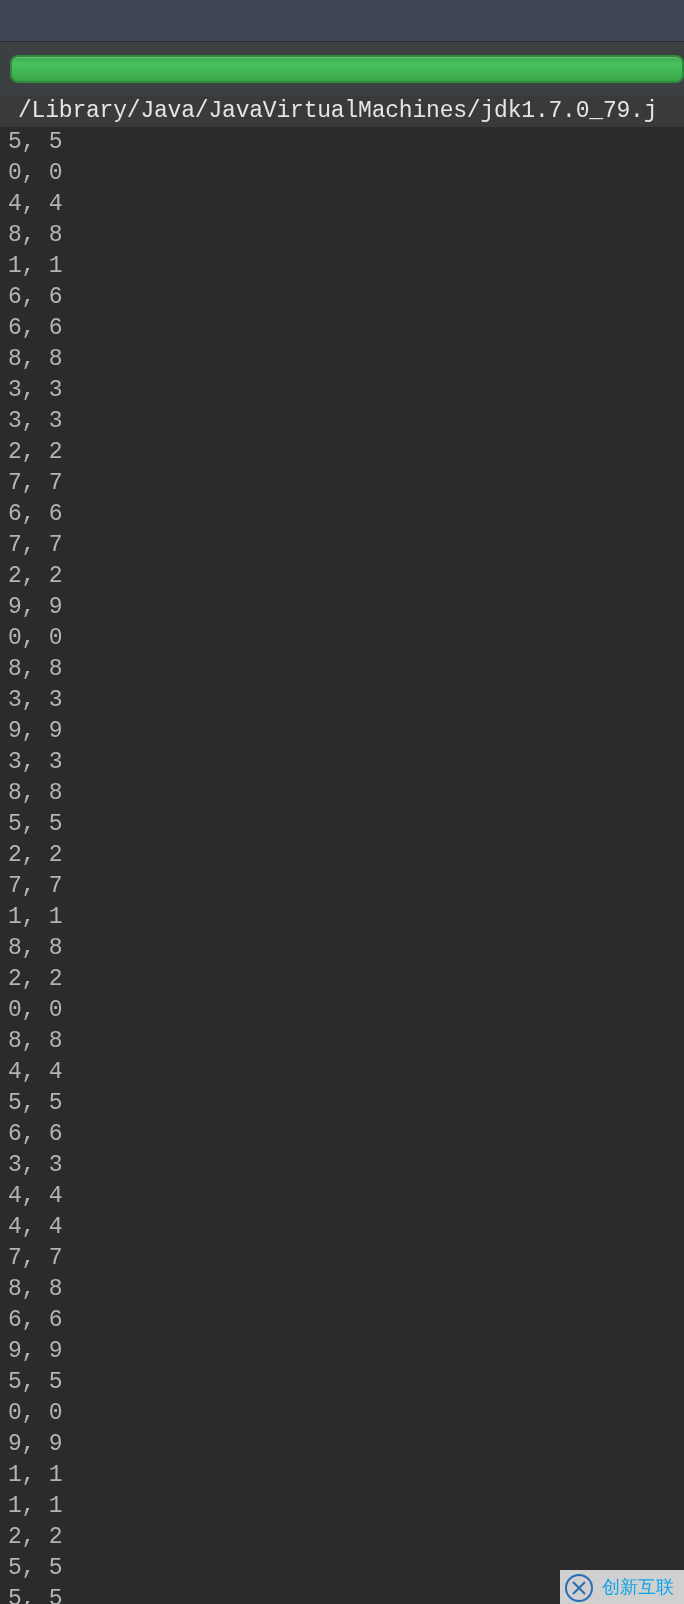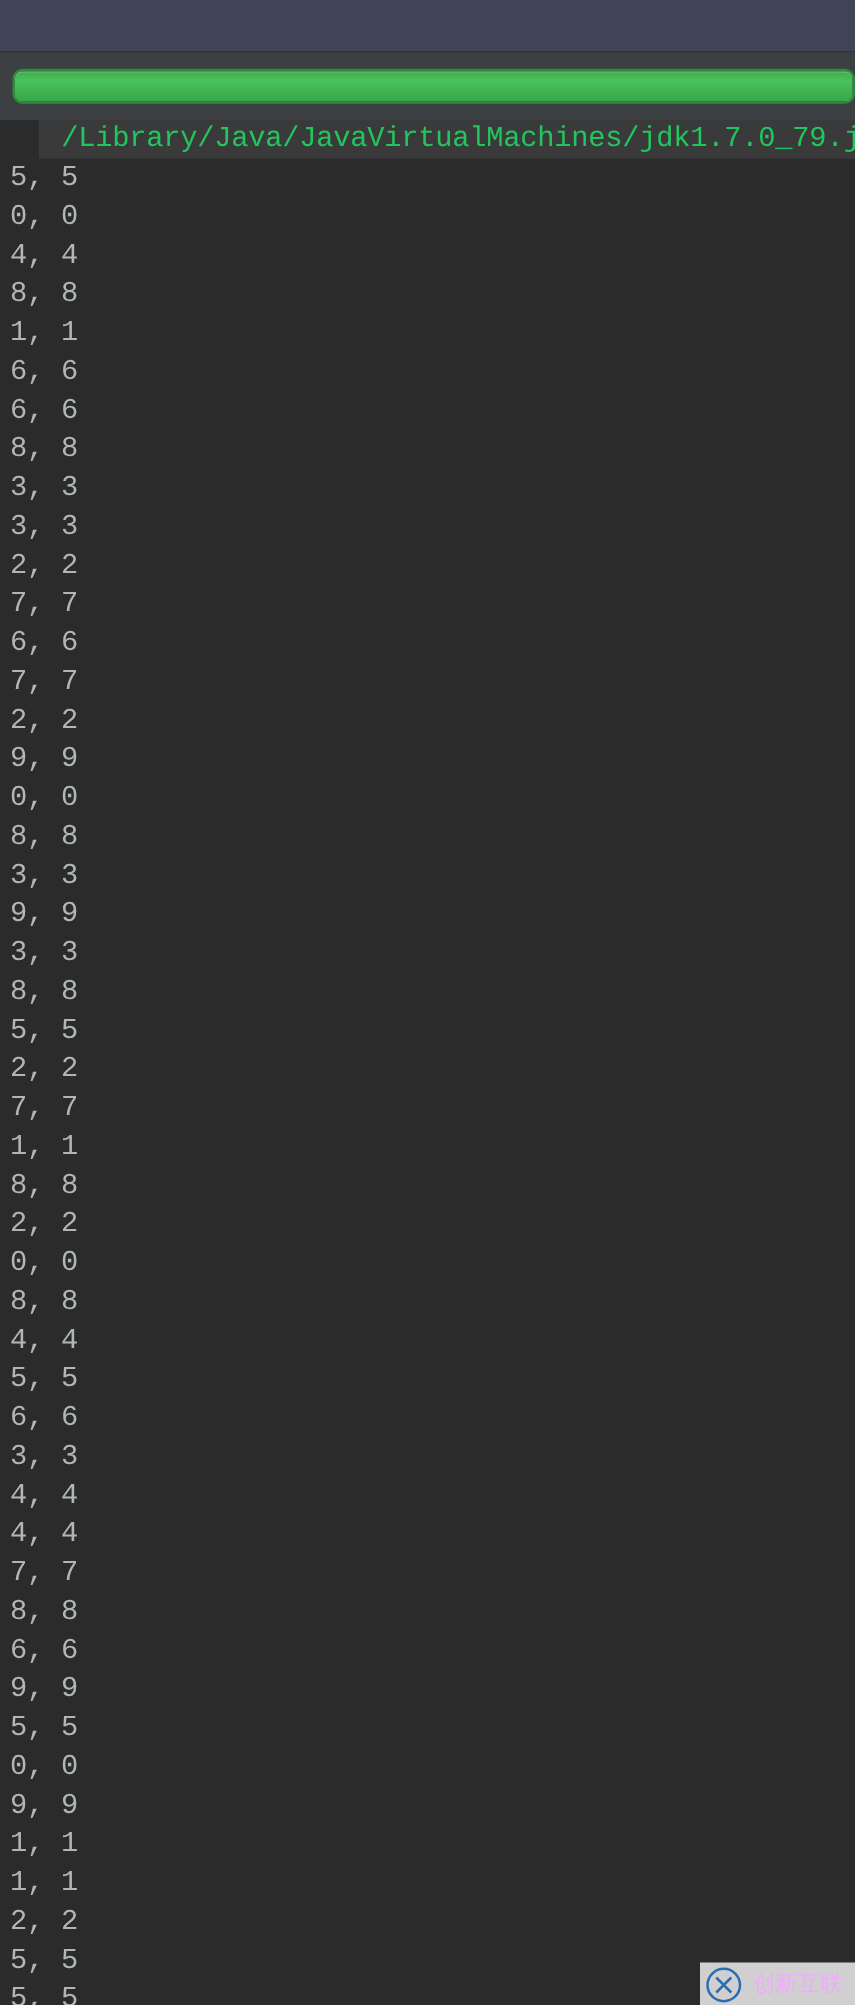--- a/index.html
+++ b/index.html
@@ -32,44 +32,43 @@
     border-radius: 8px;
     border: 2px solid #2f8a3d;
     box-shadow: inset 0 1px 0 rgba(255,255,255,0.25);
   }
   .console {
     width: 100%;
     background: #2b2b2b;
     padding: 0 0 8px 0;
   }
   .path-line {
-    color: #22c55e;
+    color: #e5e5e5;
     background: #3a3a3a;
     font-size: 23px;
     line-height: 31px;
     padding-left: 18px;
     white-space: nowrap;
     overflow: hidden;
     letter-spacing: -0.2px;
-    margin-left: 31px;
   }
   .out-line {
     color: #b0b5b8;
     font-size: 23px;
     line-height: 31px;
     padding-left: 8px;
     white-space: pre;
     letter-spacing: -0.2px;
   }
   .watermark {
     position: absolute;
     right: 0;
     bottom: 0;
     background: rgba(255,255,255,0.78);
-    color: #f0abfc;
+    color: #0ea5e9;
     font-family: "Microsoft YaHei", sans-serif;
     font-size: 18px;
     font-weight: 500;
     padding: 4px 10px 4px 42px;
     display: flex;
     align-items: center;
     height: 34px;
   }
   .watermark-icon {
     position: absolute;

